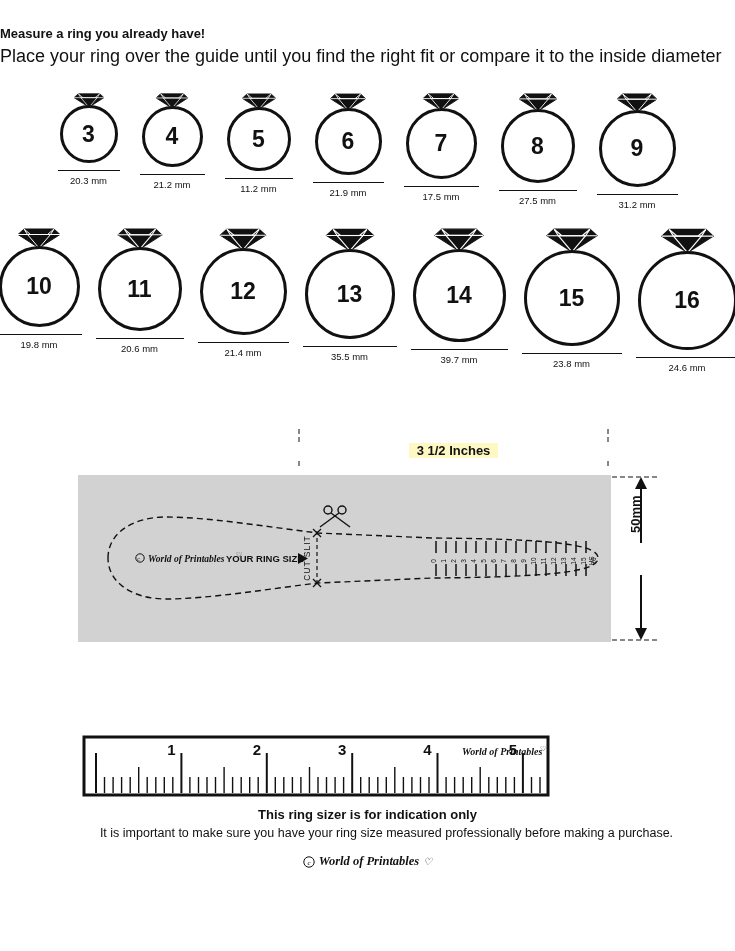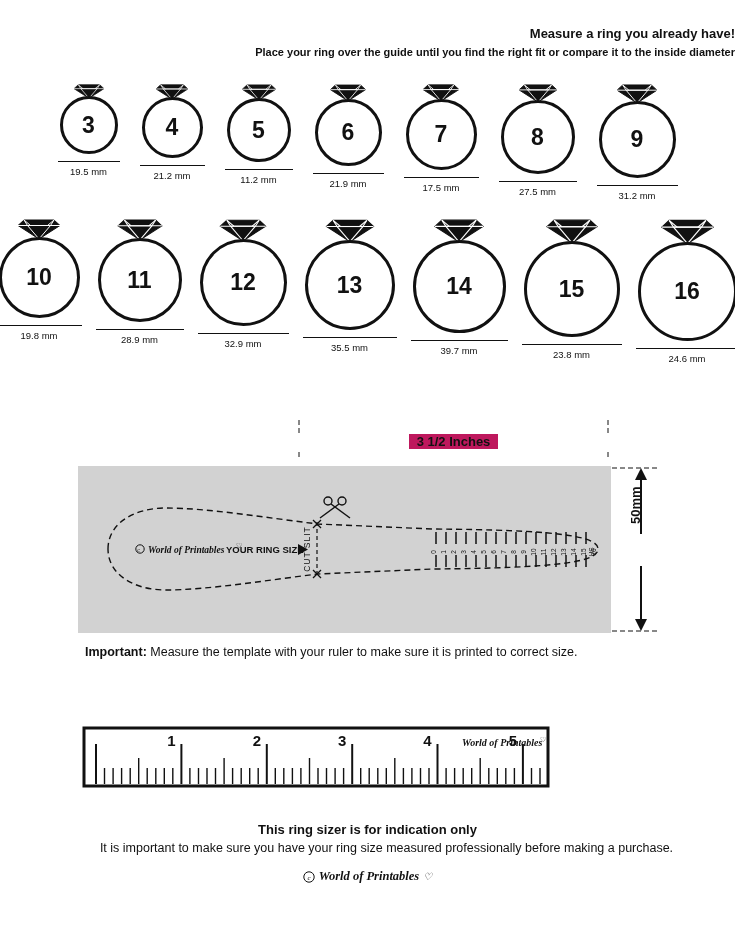--- a/index.html
+++ b/index.html
@@ -21,31 +21,31 @@
     text-align: center;
     font-size: 40px;
     font-weight: bold;
     letter-spacing: -0.5px;
     margin-top: 28px;
     line-height: 1.05;
   }
 
   
   .intro {
-    text-align: right;
+    text-align: left;
     margin-top: 26px;
   }
   .intro-head {
     font-size: 13px;
     font-weight: bold;
     margin-bottom: 5px;
   }
   .intro-sub {
-    font-size: 11px;
-    font-weight: bold;
+    font-size: 18px;
+    font-weight: normal;
   }
 
   
   .ring-row {
     display: flex;
     justify-content: center;
     align-items: flex-start;
   }
   .ring-row.row1 { margin-top: 26px; }
   .ring-row.row2 { margin-top: 18px; }
@@ -109,21 +109,21 @@
     left: 297px;
     top: 22px;
     width: 313px;
     text-align: center;
     font-size: 13px;
     font-weight: bold;
     background: #ffffff;
     display: inline-block;
   }
   .arrow-label-inner {
-    background: #be185d;
+    background: #fef9c3;
     padding: 0 8px;
     display: inline-block;
   }
 
   .gray-box {
     position: absolute;
     left: 78px;
     top: 54px;
     width: 533px;
     height: 167px;
@@ -159,21 +159,21 @@
   
   .ruler-wrap {
     position: relative;
     margin-top: 58px;
     height: 78px;
   }
 
   
   .footer {
     text-align: center;
-    margin-top: 24px;
+    margin-top: 0;
   }
   .footer-head {
     font-size: 13px;
     font-weight: bold;
   }
   .footer-sub {
     font-size: 12.5px;
     margin-top: 4px;
     padding-left: 38px;
   }
@@ -215,21 +215,21 @@
             <path d="M73 13 L50 40" fill="none" stroke="#ffffff" stroke-width="2"></path>
             <path d="M27 13 L73 13" fill="none" stroke="#ffffff" stroke-width="2"></path>
             <path d="M20 2 L33 13" fill="none" stroke="#ffffff" stroke-width="2"></path>
             <path d="M80 2 L67 13" fill="none" stroke="#ffffff" stroke-width="2"></path>
           </svg>
           <div class="band" style="width: 58px; height: 58px;">
             <span>3</span>
           </div>
         </div>
         <div class="mm-rule" style="width: 62px;"></div>
-        <div class="mm-text">19.5 mm</div>
+        <div class="mm-text">20.3 mm</div>
       </div>
       <div class="ring-cell" style="margin: 0px 10px;">
         <div class="ring-art">
           <svg width="38" height="16" viewBox="0 0 100 42" class="gem">
             <path d="M8 13 L20 2 L80 2 L92 13 L50 40 Z" fill="#111" stroke="#111" stroke-width="2"></path>
             <path d="M8 13 L92 13" fill="none" stroke="#ffffff" stroke-width="2"></path>
             <path d="M20 2 L27 13" fill="none" stroke="#ffffff" stroke-width="2"></path>
             <path d="M80 2 L73 13" fill="none" stroke="#ffffff" stroke-width="2"></path>
             <path d="M27 13 L50 40" fill="none" stroke="#ffffff" stroke-width="2"></path>
             <path d="M73 13 L50 40" fill="none" stroke="#ffffff" stroke-width="2"></path>
@@ -378,41 +378,41 @@
             <path d="M73 13 L50 40" fill="none" stroke="#ffffff" stroke-width="2"></path>
             <path d="M27 13 L73 13" fill="none" stroke="#ffffff" stroke-width="2"></path>
             <path d="M20 2 L33 13" fill="none" stroke="#ffffff" stroke-width="2"></path>
             <path d="M80 2 L67 13" fill="none" stroke="#ffffff" stroke-width="2"></path>
           </svg>
           <div class="band" style="width: 84px; height: 84px;">
             <span>11</span>
           </div>
         </div>
         <div class="mm-rule" style="width: 88px;"></div>
-        <div class="mm-text">28.9 mm</div>
+        <div class="mm-text">20.6 mm</div>
       </div>
       <div class="ring-cell" style="margin: 0px 7px;">
         <div class="ring-art">
           <svg width="54" height="23" viewBox="0 0 100 42" class="gem">
             <path d="M8 13 L20 2 L80 2 L92 13 L50 40 Z" fill="#111" stroke="#111" stroke-width="2"></path>
             <path d="M8 13 L92 13" fill="none" stroke="#ffffff" stroke-width="2"></path>
             <path d="M20 2 L27 13" fill="none" stroke="#ffffff" stroke-width="2"></path>
             <path d="M80 2 L73 13" fill="none" stroke="#ffffff" stroke-width="2"></path>
             <path d="M27 13 L50 40" fill="none" stroke="#ffffff" stroke-width="2"></path>
             <path d="M73 13 L50 40" fill="none" stroke="#ffffff" stroke-width="2"></path>
             <path d="M27 13 L73 13" fill="none" stroke="#ffffff" stroke-width="2"></path>
             <path d="M20 2 L33 13" fill="none" stroke="#ffffff" stroke-width="2"></path>
             <path d="M80 2 L67 13" fill="none" stroke="#ffffff" stroke-width="2"></path>
           </svg>
           <div class="band" style="width: 87px; height: 87px;">
             <span>12</span>
           </div>
         </div>
         <div class="mm-rule" style="width: 91px;"></div>
-        <div class="mm-text">32.9 mm</div>
+        <div class="mm-text">21.4 mm</div>
       </div>
       <div class="ring-cell" style="margin: 0px 7px;">
         <div class="ring-art">
           <svg width="56" height="24" viewBox="0 0 100 42" class="gem">
             <path d="M8 13 L20 2 L80 2 L92 13 L50 40 Z" fill="#111" stroke="#111" stroke-width="2"></path>
             <path d="M8 13 L92 13" fill="none" stroke="#ffffff" stroke-width="2"></path>
             <path d="M20 2 L27 13" fill="none" stroke="#ffffff" stroke-width="2"></path>
             <path d="M80 2 L73 13" fill="none" stroke="#ffffff" stroke-width="2"></path>
             <path d="M27 13 L50 40" fill="none" stroke="#ffffff" stroke-width="2"></path>
             <path d="M73 13 L50 40" fill="none" stroke="#ffffff" stroke-width="2"></path>
@@ -608,23 +608,20 @@
     <svg class="dim-right" width="60" height="167" viewBox="0 0 60 167">
       <line x1="0" y1="2" x2="48" y2="2" stroke="#111" stroke-width="1" stroke-dasharray="5,3"></line>
       <line x1="0" y1="165" x2="48" y2="165" stroke="#111" stroke-width="1" stroke-dasharray="5,3"></line>
       <line x1="29" y1="6" x2="29" y2="161" stroke="#111" stroke-width="2"></line>
       <polygon points="29,2 23,14 35,14" fill="#111"></polygon>
       <polygon points="29,165 23,153 35,153" fill="#111"></polygon>
       <rect x="20" y="68" width="20" height="32" fill="#ffffff"></rect>
     </svg>
     <div class="dim-right-label">50mm</div>
 
-    <div class="important">
-      <b>Important:</b><span> Measure the template with your ruler to make sure it is printed to correct size.</span>
-    </div>
   </div>
 
   <div class="ruler-wrap">
     <svg width="735" height="78" viewBox="0 0 735 78">
 
       <rect x="84" y="8" width="464" height="58" fill="none" stroke="#111" stroke-width="3"></rect>
       <g id="ruler-ticks" stroke="#111">
           <line x1="96.0" y1="64" x2="96.0" y2="24" stroke="#111" stroke-width="2"></line>
           <line x1="104.5" y1="64" x2="104.5" y2="48" stroke="#111" stroke-width="1.4"></line>
           <line x1="113.1" y1="64" x2="113.1" y2="48" stroke="#111" stroke-width="1.4"></line>

